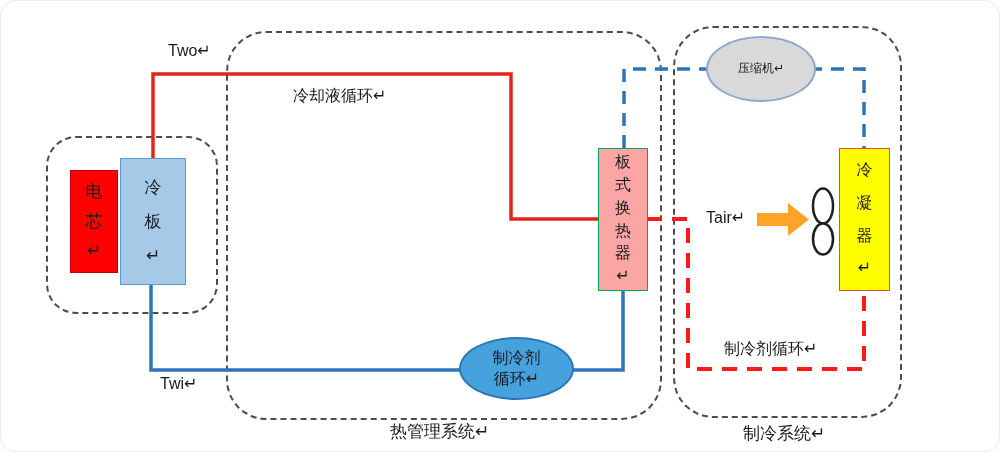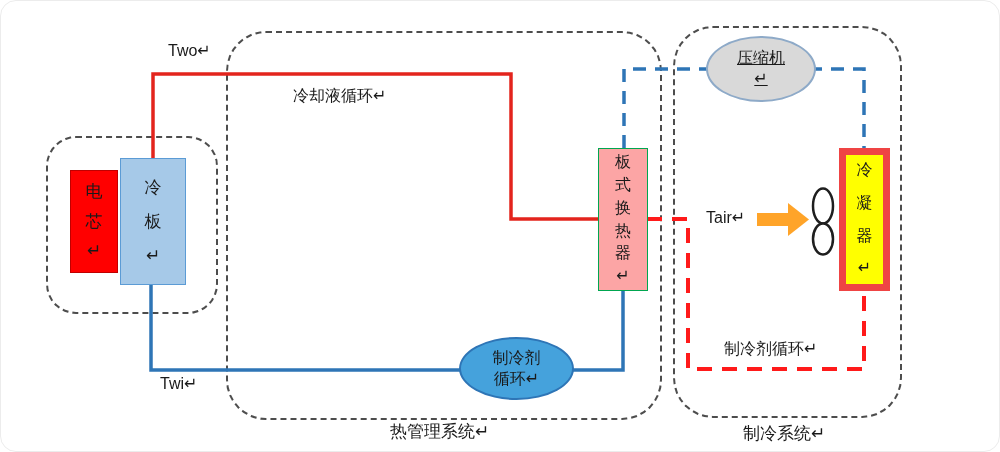--- a/index.html
+++ b/index.html
@@ -17,27 +17,27 @@
   .wires{position:absolute;left:0;top:0;width:1000px;height:452px;z-index:2;}
   
   .comp{position:absolute;z-index:3;display:flex;align-items:center;justify-content:center;
         text-align:center;box-sizing:border-box;}
   .cell{left:69px;top:169px;width:48px;height:103px;background:#ff0000;border:1px solid #c00000;}
   .cell .vt{width:20px;font-size:17px;line-height:1.75;}
   .coldplate{left:119px;top:157px;width:66px;height:127px;background:#a6c9e8;border:1px solid #5b9bd5;}
   .coldplate .vt{width:20px;font-size:17px;line-height:2;}
   .hx{left:597px;top:147px;width:50px;height:143px;background:#fca5a5;border:1px solid #00a650;}
   .hx .vt{width:18px;font-size:16px;line-height:1.42;}
-  .condenser{left:838px;top:147px;width:51px;height:143px;background:#ffff00;border:7px solid #ef4444;}
+  .condenser{left:838px;top:147px;width:51px;height:143px;background:#ffff00;border:1px solid #ef4444;}
   .condenser .vt{width:18px;font-size:16px;line-height:2.05;}
   .heater{left:255px;top:353px;width:100px;height:38px;background:#92d050;border:2px solid #84a94f;
           font-size:17px;}
   .ellipse{border-radius:50%;}
   .compressor{left:705px;top:35px;width:110px;height:66px;background:#d9d9d9;border:2px solid #8eaac8;}
-  .compressor .ct{width:50px;font-size:16px;line-height:1.3;text-decoration:underline;}
+  .compressor .ct{width:50px;font-size:12px;line-height:1.3;}
   .pump{left:458px;top:336px;width:115px;height:63px;background:#45a2dc;border:2px solid #2e75b6;}
   .pump .ct{width:50px;font-size:16px;line-height:1.3;}
   .vt,.ct{word-break:break-all;text-align:center;}
   
   .lbl{position:absolute;z-index:4;font-size:16px;white-space:nowrap;}
   .lbl-two{left:167px;top:40px;}
   .lbl-twi{left:159px;top:373px;}
   .lbl-tair{left:705px;top:207px;}
   .lbl-coolant{left:292px;top:85px;}
   .lbl-refrig{left:723px;top:338px;}

